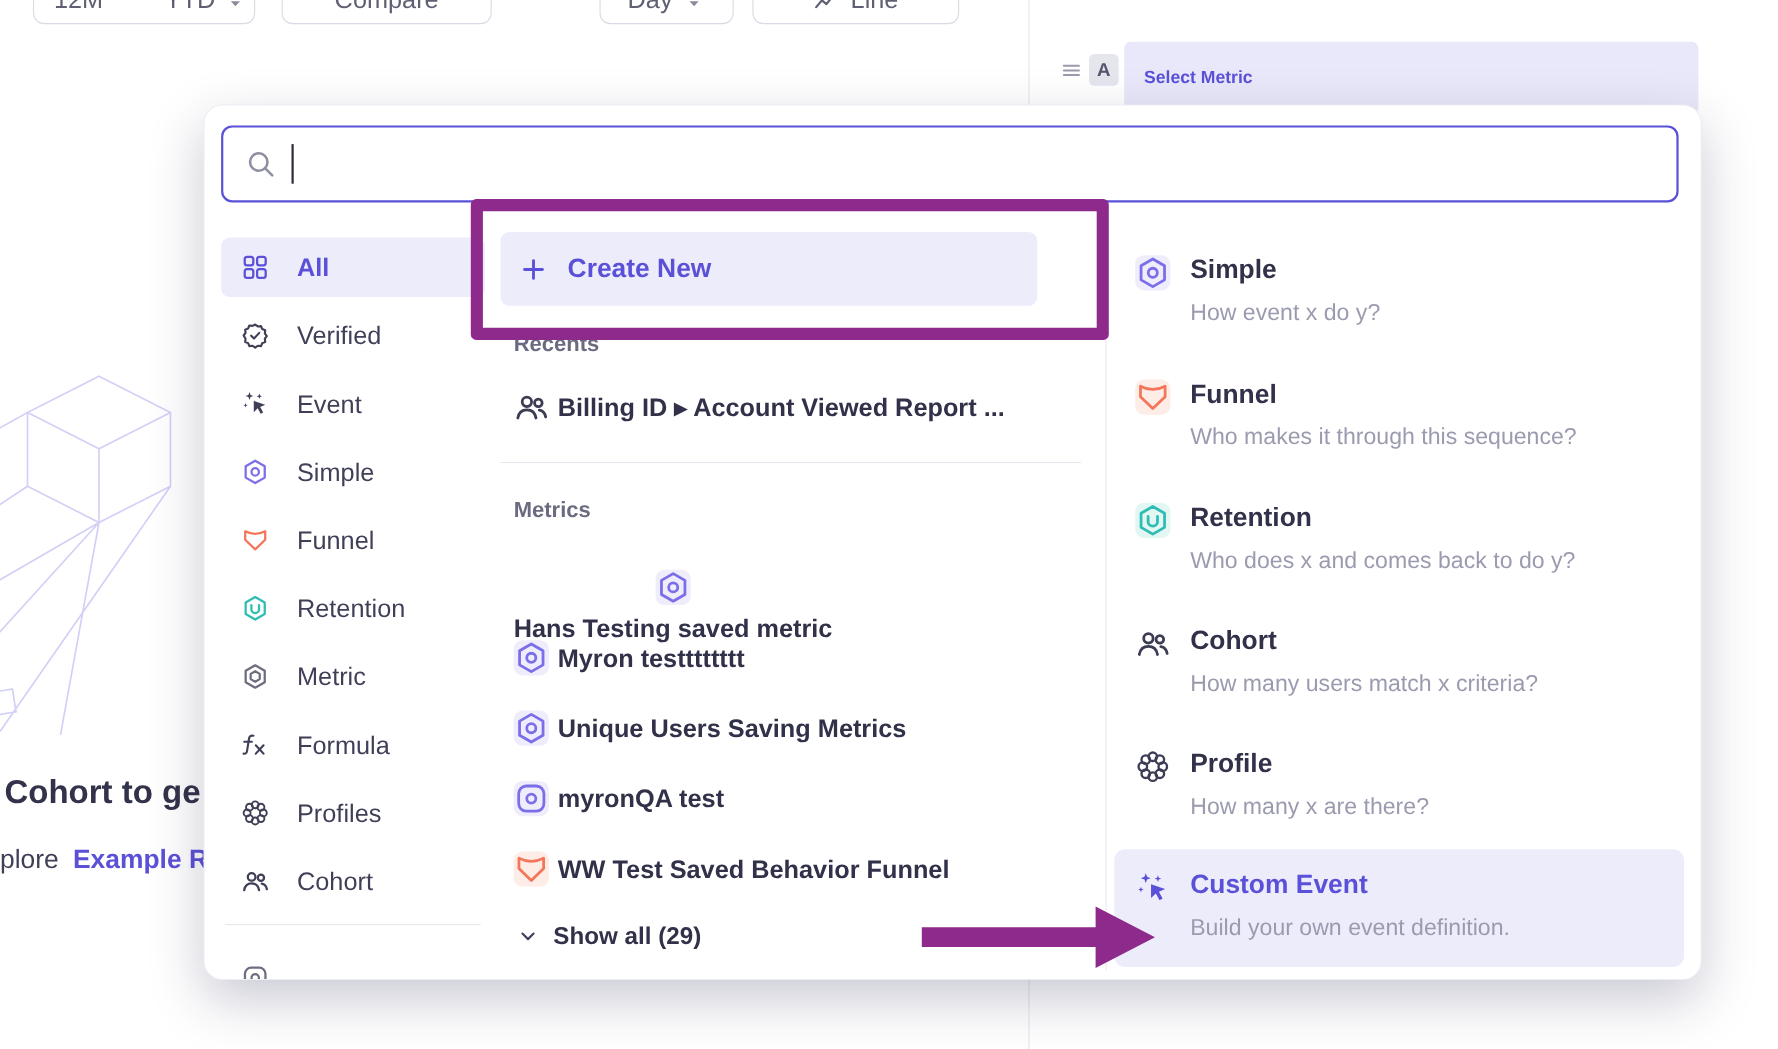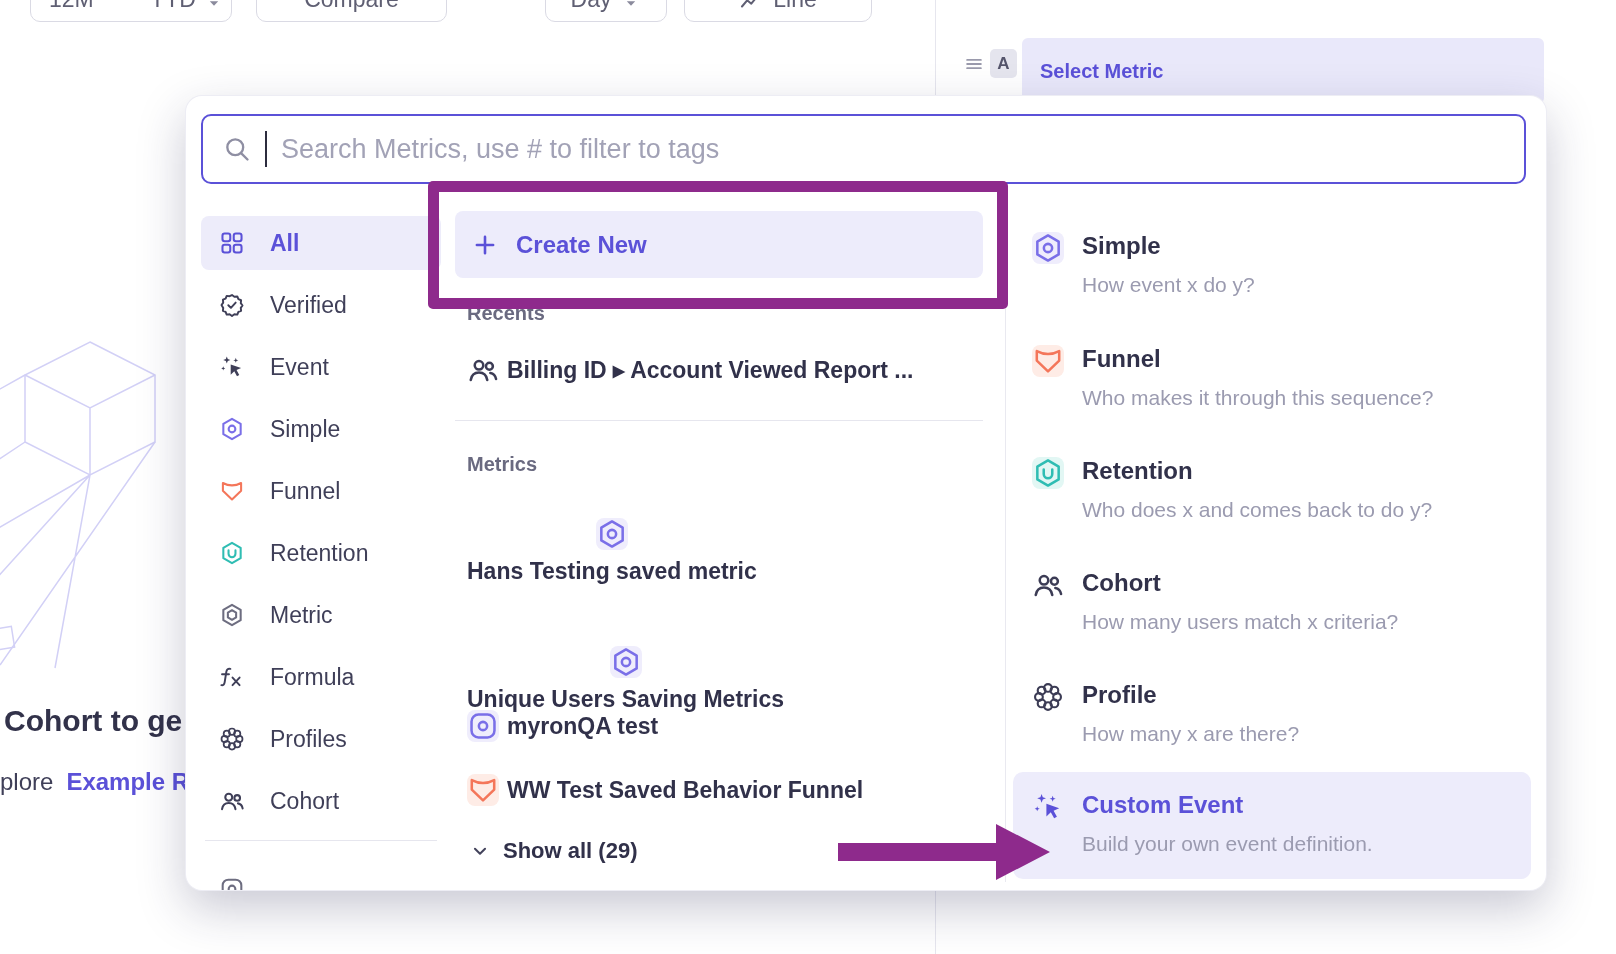--- a/index.html
+++ b/index.html
@@ -19,21 +19,21 @@
   .btn-icon { width:24px; height:24px; display:inline-flex; }
   .caret-ic { width:20px; height:20px; display:inline-flex; color:#8A8A9C; }
 
   .vdivider { position:absolute; left:935px; top:0; width:1px; height:954px; background:#E6E6EE; z-index:0; }
 
   
   .drag-ic { position:absolute; left:963px; top:53px; width:22px; height:22px; color:#9A9AAC; z-index:1; }
   .badge-a { position:absolute; left:990px; top:49px; width:27px; height:29px; background:#E5E5EE; border-radius:5px;
              display:flex; align-items:center; justify-content:center; font-size:17px; font-weight:700; color:#55556B; z-index:1; }
   .metric-pill { position:absolute; left:1022px; top:38px; width:522px; height:66px; background:#E9E8FA; border-radius:6px;
-                 display:flex; align-items:center; padding-left:18px; font-size:20px; font-weight:700; color:#5B51D8; z-index:1; }
+                 display:flex; align-items:center; padding-left:18px; font-size:16px; font-weight:700; color:#5B51D8; z-index:1; }
 
   
   .wireframe { position:absolute; left:-70px; top:330px; z-index:0; }
   .bg-headline { position:absolute; left:4px; top:704px; font-size:30px; font-weight:700; color:#32324A; white-space:nowrap; z-index:1; }
   .bg-explore { position:absolute; left:0px; top:768px; font-size:24px; color:#3F3F58; white-space:nowrap; z-index:1; }
   .bg-link { color:#5B51D8; font-weight:700; text-decoration:none; margin-left:13px; cursor:pointer; }
 
   
   .modal { position:absolute; left:186px; top:96px; width:1360px; height:794px; background:#fff; border-radius:16px;
            box-shadow:0 0 0 1px #EDEDF4, 0 18px 48px rgba(35,35,80,.25); overflow:hidden; z-index:10; }
@@ -52,21 +52,21 @@
   .cat-row.active { background:#EDECFA; color:#5B51D8; font-weight:700; }
   .cat-ic { width:26px; height:26px; display:inline-flex; flex:none; }
   .ic-purple { color:#7A6FE8; }
   .ic-orange { color:#F4765A; }
   .ic-teal   { color:#2FBDB3; }
   .ic-gray   { color:#6D6D80; }
   .cat-divider { height:1px; background:#E6E6EE; margin:12px 4px 0 4px; }
   .clipped-ic { position:absolute; left:33px; top:780px; width:26px; height:26px; color:#6D6D80; }
 
   
-  .create-btn { position:absolute; left:269px; top:115px; width:528px; height:67px; background:#EDECFB; border-radius:8px;
+  .create-btn { position:absolute; left:269px; top:115px; width:488px; height:67px; background:#EDECFB; border-radius:8px;
                 display:flex; align-items:center; gap:18px; padding-left:17px; cursor:pointer; }
   .create-plus { width:26px; height:26px; color:#5B51D8; display:inline-flex; }
   .create-label { font-size:24px; font-weight:700; color:#5B51D8; }
   .sec-header { position:absolute; left:281px; font-size:20px; font-weight:700; color:#6A6A80; }
   .mid-row { position:absolute; left:281px; display:flex; align-items:center; gap:8px; cursor:pointer; white-space:nowrap; }
   .mid-label { font-size:23px; font-weight:700; color:#31314A; }
   .mid-divider { position:absolute; left:269px; width:528px; height:1px; background:#E6E6EE; }
   .tile { width:32px; height:32px; border-radius:8px; display:flex; align-items:center; justify-content:center; flex:none; }
   .tile svg { width:24px; height:24px; }
   .tile-purple { background:#EFEDFC; color:#7A6FE8; }
@@ -158,21 +158,20 @@
   <div class="modal">
 
     <div class="search-box">
       <span class="search-ic">
           <svg viewBox="0 0 24 24" fill="none" stroke="currentColor" stroke-linecap="round" stroke-linejoin="round" stroke-width="2" style="width: 100%; height: 100%;">
             <circle cx="10.5" cy="10.5" r="6.8"></circle>
             <line x1="15.7" y1="15.7" x2="21" y2="21"></line>
           </svg>
         </span>
       <span class="text-caret"></span>
-      <input type="text" placeholder="Search Metrics, use # to filter to tags" style="">
     </div>
 
     <div class="cat-col">
       <div class="cat-row active">
         <span class="cat-ic">
             <svg viewBox="0 0 24 24" fill="none" stroke="currentColor" stroke-linecap="round" stroke-linejoin="round" stroke-width="1.9" style="width: 100%; height: 100%;">
               <rect x="3.2" y="3.2" width="7.2" height="7.2" rx="2"></rect>
               <rect x="13.6" y="3.2" width="7.2" height="7.2" rx="2"></rect>
               <rect x="3.2" y="13.6" width="7.2" height="7.2" rx="2"></rect>
               <rect x="13.6" y="13.6" width="7.2" height="7.2" rx="2"></rect>
@@ -307,21 +306,30 @@
 
     <div class="mid-row" style="top:422px;flex-direction:column;">
       <span class="tile tile-purple">
           <svg viewBox="0 0 24 24" fill="none" stroke="currentColor" stroke-linecap="round" stroke-linejoin="round" stroke-width="1.9" style="width: 100%; height: 100%;">
             <path d="M12 2.6l8 4.6v9.6l-8 4.6-8-4.6V7.2z"></path>
             <circle cx="12" cy="12" r="3.1"></circle>
           </svg>
         </span>
       <span class="mid-label">Hans Testing saved metric</span>
     </div>
-    <div class="mid-row" style="top:550px;flex-direction:column;">
+    <div class="mid-row" style="top:486px;">
+      <span class="tile tile-purple">
+          <svg viewBox="0 0 24 24" fill="none" stroke="currentColor" stroke-linecap="round" stroke-linejoin="round" stroke-width="1.9" style="width: 100%; height: 100%;">
+            <path d="M12 2.6l8 4.6v9.6l-8 4.6-8-4.6V7.2z"></path>
+            <circle cx="12" cy="12" r="3.1"></circle>
+          </svg>
+        </span>
+      <span class="mid-label">Myron testttttttt</span>
+    </div>
+    <div class="mid-row" style="top:550px;">
       <span class="tile tile-purple">
           <svg viewBox="0 0 24 24" fill="none" stroke="currentColor" stroke-linecap="round" stroke-linejoin="round" stroke-width="1.9" style="width: 100%; height: 100%;">
             <path d="M12 2.6l8 4.6v9.6l-8 4.6-8-4.6V7.2z"></path>
             <circle cx="12" cy="12" r="3.1"></circle>
           </svg>
         </span>
       <span class="mid-label">Unique Users Saving Metrics</span>
     </div>
     <div class="mid-row" style="top:614px;">
       <span class="tile tile-purple">

